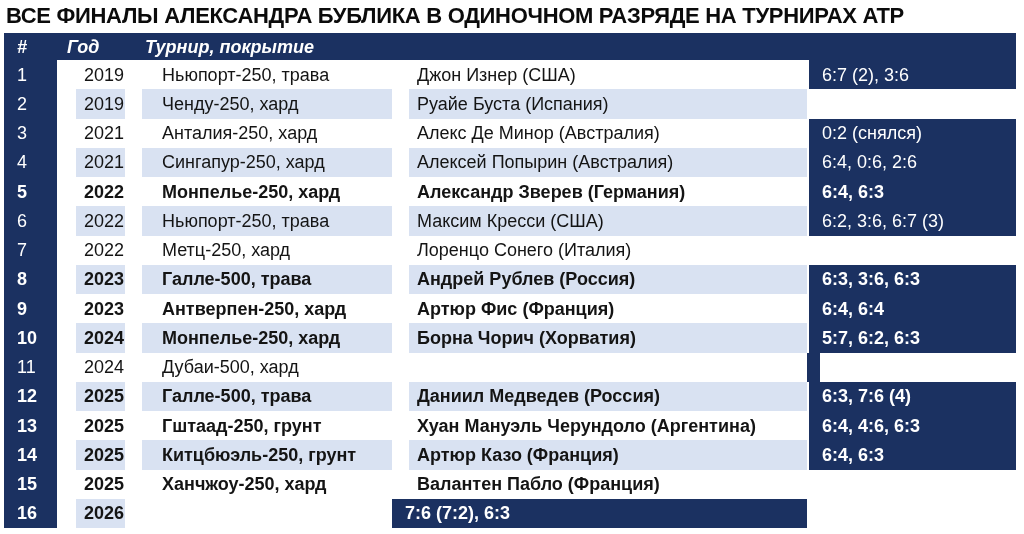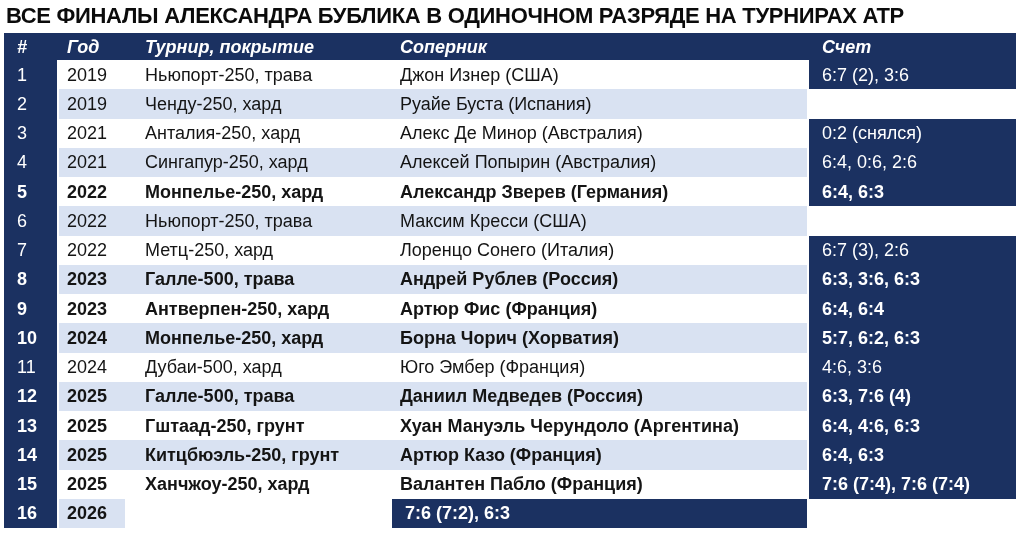--- a/index.html
+++ b/index.html
@@ -39,21 +39,21 @@
     white-space:nowrap;overflow:hidden;
     line-height:1;
   }
   .header .cell{
     color:var(--header-text);
     font-weight:700;font-style:italic;
     background:var(--navy);
   }
   .header .sep{background:var(--navy);}
   .navy{background:var(--navy);color:#ffffff;}
-  .band{background:var(--row-white);}
+  .band{background:var(--row-white);margin-left:17px;}
   .body-row:nth-child(even) .band{background:var(--band);}
   .sep{background:#ffffff;}
   .c-num{padding-left:13px;}
   .c-year{padding-left:8px;}
   .c-tour{padding-left:20px;text-align:center;}
   .c-opp{padding-left:8px;}
   .c-score{padding-left:13px;}
   .win .cell{font-weight:700;}
 </style>
 </head>
@@ -61,21 +61,20 @@
 
 <div class="page">
   <div class="title">ВСЕ ФИНАЛЫ АЛЕКСАНДРА БУБЛИКА В ОДИНОЧНОМ РАЗРЯДЕ НА ТУРНИРАХ ATP</div>
 
   <div class="table">
     <div class="row header">
       <div class="cell c-num">#</div>
       <div class="sep"></div>
       <div class="cell c-year">Год</div>
       <div class="cell c-tour">Турнир, покрытие</div>
-      <div class="cell c-opp">Соперник</div>
       <div class="sep"></div>
       <div class="cell c-score">Счет</div>
     </div>
     <div id="tbody" style="display:contents">
   <div class="row body-row">
     <div class="cell c-num navy">1</div>
     <div class="sep"></div>
     <div class="cell c-year band">2019</div>
     <div class="cell c-tour band">Ньюпорт-250, трава</div>
     <div class="cell c-opp band">Джон Изнер (США)</div>
@@ -122,30 +121,30 @@
     <div class="cell c-score navy">6:4, 6:3</div>
   </div>
 
   <div class="row body-row">
     <div class="cell c-num navy">6</div>
     <div class="sep"></div>
     <div class="cell c-year band">2022</div>
     <div class="cell c-tour band">Ньюпорт-250, трава</div>
     <div class="cell c-opp band">Максим Кресси (США)</div>
     <div class="sep"></div>
+    <div class="cell c-score navy">6:2, 3:6, 6:7 (3)</div>
   </div>
 
   <div class="row body-row">
     <div class="cell c-num navy">7</div>
     <div class="sep"></div>
     <div class="cell c-year band">2022</div>
     <div class="cell c-tour band">Метц-250, хард</div>
     <div class="cell c-opp band">Лоренцо Сонего (Италия)</div>
     <div class="sep"></div>
-    <div class="cell c-score navy">6:7 (3), 2:6</div>
   </div>
 
   <div class="row body-row win">
     <div class="cell c-num navy">8</div>
     <div class="sep"></div>
     <div class="cell c-year band">2023</div>
     <div class="cell c-tour band">Галле-500, трава</div>
     <div class="cell c-opp band">Андрей Рублев (Россия)</div>
     <div class="sep"></div>
     <div class="cell c-score navy">6:3, 3:6, 6:3</div>
@@ -169,21 +168,20 @@
     <div class="cell c-opp band">Борна Чорич (Хорватия)</div>
     <div class="sep"></div>
     <div class="cell c-score navy">5:7, 6:2, 6:3</div>
   </div>
 
   <div class="row body-row">
     <div class="cell c-num navy">11</div>
     <div class="sep"></div>
     <div class="cell c-year band">2024</div>
     <div class="cell c-tour band">Дубаи-500, хард</div>
-    <div class="cell c-opp band">Юго Эмбер (Франция)</div>
     <div class="sep"></div>
     <div class="cell c-score navy">4:6, 3:6</div>
   </div>
 
   <div class="row body-row win">
     <div class="cell c-num navy">12</div>
     <div class="sep"></div>
     <div class="cell c-year band">2025</div>
     <div class="cell c-tour band">Галле-500, трава</div>
     <div class="cell c-opp band">Даниил Медведев (Россия)</div>
@@ -211,21 +209,20 @@
     <div class="cell c-score navy">6:4, 6:3</div>
   </div>
 
   <div class="row body-row win">
     <div class="cell c-num navy">15</div>
     <div class="sep"></div>
     <div class="cell c-year band">2025</div>
     <div class="cell c-tour band">Ханчжоу-250, хард</div>
     <div class="cell c-opp band">Валантен Пабло (Франция)</div>
     <div class="sep"></div>
-    <div class="cell c-score navy">7:6 (7:4), 7:6 (7:4)</div>
   </div>
 
   <div class="row body-row win">
     <div class="cell c-num navy">16</div>
     <div class="sep"></div>
     <div class="cell c-year band">2026</div>
     <div class="sep"></div>
     <div class="cell c-score navy">7:6 (7:2), 6:3</div>
   </div>
 </div>

